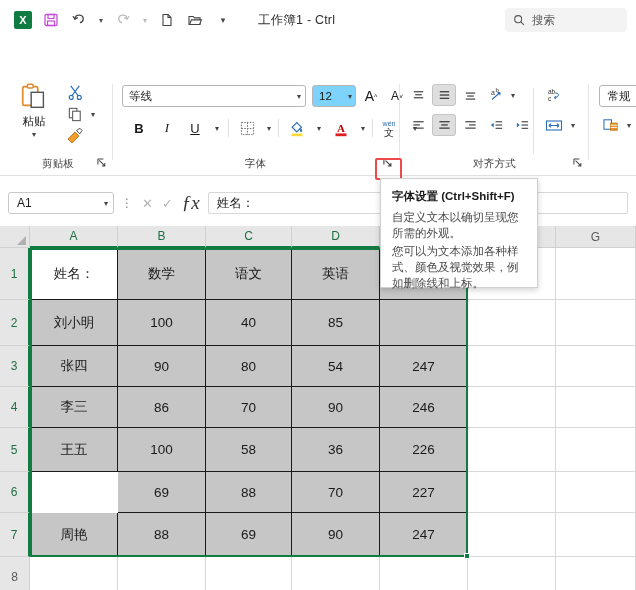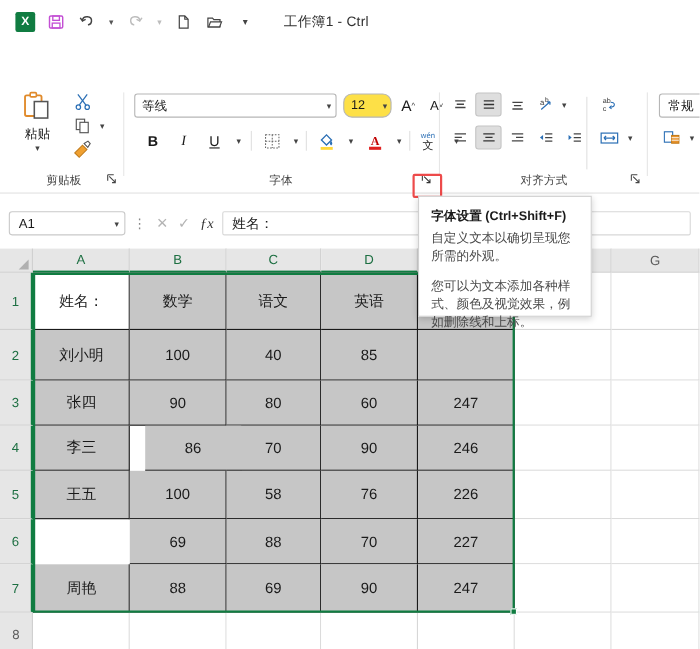--- a/index.html
+++ b/index.html
@@ -85,21 +85,21 @@
   
   #g-font { left: 114px; width: 283px; }
   .fontname {
     position: absolute; left: 8px; top: 9px; width: 184px; height: 22px;
     border: 1px solid #b6b6b6; border-radius: 3px; background: #fff;
     display: flex; align-items: center; padding: 0 4px 0 6px; justify-content: space-between;
   }
   .fontname span.val { font-size: 11.5px; color: #1a1a1a; }
   .fontsize {
     position: absolute; left: 178px; top: 9px; width: 44px; height: 22px;
-    border: 1px solid #b6b6b6; border-radius: 8px; background: #fde047;
+    border: 1px solid #b6b6b6; border-radius: 3px; background: #7dd3fc;
     display: flex; align-items: center; padding: 0 3px 0 6px; justify-content: space-between;
   }
   .fontsize span.val { font-size: 11.5px; color: #1a1a1a; }
   .growfont, .shrinkfont {
     position: absolute; top: 9px; width: 22px; height: 22px;
     display: flex; align-items: center; justify-content: center;
     font-size: 13px; color: #1a1a1a;
   }
   .fbtn {
     position: absolute; top: 40px; height: 24px; width: 22px;
@@ -139,21 +139,21 @@
   }
   .namebox {
     margin-left: 8px; width: 106px; height: 22px; border: 1px solid #c9c9c9;
     border-radius: 3px; background: #fff; display: flex; align-items: center;
     justify-content: space-between; padding: 0 5px 0 8px;
   }
   .namebox span.val { font-size: 12px; color: #1a1a1a; }
   .dots { margin: 0 7px; font-size: 12px; color: #888; letter-spacing: 0; }
   .fb-icons { display: flex; align-items: center; gap: 9px; padding: 0 8px 0 2px; }
   .fb-ico { font-size: 13px; color: #b4b4b4; }
-  .fb-fx { font-size: 13px; color: #333; font-style: italic; font-family: "Liberation Serif", serif; }
+  .fb-fx { font-size: 19px; color: #333; font-style: italic; font-family: "Liberation Serif", serif; }
   .fcontent {
     flex: 1; height: 22px; border: 1px solid #d8d8d8; border-left: 1px solid #d8d8d8;
     border-radius: 2px; background: #fff; display: flex; align-items: center;
     padding-left: 8px; margin-right: 8px; font-size: 12.5px; color: #1a1a1a;
   }
 
   
   .gridarea { position: absolute; left: 0; top: 226px; width: 636px; height: 364px; background: #fff; }
   .corner {
     position: absolute; left: 0; top: 0; width: 30px; height: 22px;
@@ -196,21 +196,21 @@
 
   
   .tooltip {
     position: absolute; left: 380px; top: 178px; width: 158px; height: 110px;
     background: #ffffff; border: 1px solid #d0d0d0;
     box-shadow: 0 2px 6px rgba(0,0,0,.18); z-index: 50;
     padding: 10px 11px 8px 11px;
   }
   .tt-title { font-size: 11.5px; font-weight: bold; color: #1a1a1a; margin-bottom: 5px; }
   .tt-body { font-size: 11.5px; color: #4a4a4a; line-height: 16px; }
-  .tt-body p { margin-bottom: 12px; }
+  .tt-body p { margin-bottom: 2px; }
   .tt-body p:last-child { margin-bottom: 0; }
 </style>
 </head>
 <body>
 
 <div id="app">
 
   <div class="titlebar">
     <div class="qat">
       <div class="qat-btn">
@@ -251,20 +251,27 @@
         <svg width="16" height="16" viewBox="0 0 16 16">
           <path d="M2 4.5 h4.2 l1.2 1.4 h5.6 v6.6 h-11 z" fill="none" stroke="#444" stroke-width="1.1"></path>
           <path d="M2.6 12.5 l1.8 -4.6 h10 l-1.8 4.6 z" fill="#fff" stroke="#444" stroke-width="1.1"></path>
         </svg>
       </div>
       <div class="qat-btn">
         <span style="font-size:9px;color:#444;">▾</span>
       </div>
     </div>
     <div class="title-text">工作簿1  -  Ctrl</div>
+    <div class="searchbox">
+      <svg width="12" height="12" viewBox="0 0 14 14">
+        <circle cx="6" cy="6" r="4.1" fill="none" stroke="#585858" stroke-width="1.2"></circle>
+        <line x1="9.1" y1="9.1" x2="12.4" y2="12.4" stroke="#585858" stroke-width="1.2" stroke-linecap="round"></line>
+      </svg>
+      <span class="ph">搜索</span>
+    </div>
   </div>
 
 
   <div class="ribbon">
 
     <div class="rgroup" id="g-clipboard">
       <div class="paste-btn">
         <svg width="30" height="30" viewBox="0 0 32 32">
           <rect x="4" y="5" width="16" height="20" rx="1.6" fill="#fff" stroke="#e08a2b" stroke-width="1.8"></rect>
           <rect x="9" y="2.4" width="6" height="4" rx="1" fill="#fff" stroke="#e08a2b" stroke-width="1.6"></rect>
@@ -542,33 +549,33 @@
 
     <div class="cell tbl lb" style="left:30px;  top:74px; width:88px; height:46px;">刘小明</div>
     <div class="cell tbl" style="left:118px; top:74px; width:88px; height:46px;">100</div>
     <div class="cell tbl" style="left:206px; top:74px; width:86px; height:46px;">40</div>
     <div class="cell tbl" style="left:292px; top:74px; width:88px; height:46px;">85</div>
     <div class="cell tbl" style="left:380px; top:74px; width:88px; height:46px;"></div>
 
     <div class="cell tbl lb" style="left:30px;  top:120px; width:88px; height:41px;">张四</div>
     <div class="cell tbl" style="left:118px; top:120px; width:88px; height:41px;">90</div>
     <div class="cell tbl" style="left:206px; top:120px; width:86px; height:41px;">80</div>
-    <div class="cell tbl" style="left:292px; top:120px; width:88px; height:41px;">60</div>
+    <div class="cell tbl" style="left:292px; top:120px; width:88px; height:41px;">54</div>
     <div class="cell tbl" style="left:380px; top:120px; width:88px; height:41px;">247</div>
 
     <div class="cell tbl lb" style="left:30px;  top:161px; width:88px; height:41px;">李三</div>
-    <div class="cell tbl" style="left:132px; top:161px; width:88px; height:41px;">86</div>
+    <div class="cell tbl" style="left:118px; top:161px; width:88px; height:41px;">86</div>
     <div class="cell tbl" style="left:206px; top:161px; width:86px; height:41px;">70</div>
     <div class="cell tbl" style="left:292px; top:161px; width:88px; height:41px;">90</div>
     <div class="cell tbl" style="left:380px; top:161px; width:88px; height:41px;">246</div>
 
     <div class="cell tbl lb" style="left:30px;  top:202px; width:88px; height:44px;">王五</div>
     <div class="cell tbl" style="left:118px; top:202px; width:88px; height:44px;">100</div>
     <div class="cell tbl" style="left:206px; top:202px; width:86px; height:44px;">58</div>
-    <div class="cell tbl" style="left:292px; top:202px; width:88px; height:44px;">76</div>
+    <div class="cell tbl" style="left:292px; top:202px; width:88px; height:44px;">36</div>
     <div class="cell tbl" style="left:380px; top:202px; width:88px; height:44px;">226</div>
 
     <div class="cell tbl" style="left:118px; top:246px; width:88px; height:41px;">69</div>
     <div class="cell tbl" style="left:206px; top:246px; width:86px; height:41px;">88</div>
     <div class="cell tbl" style="left:292px; top:246px; width:88px; height:41px;">70</div>
     <div class="cell tbl" style="left:380px; top:246px; width:88px; height:41px;">227</div>
 
     <div class="cell tbl lb" style="left:30px;  top:287px; width:88px; height:44px;">周艳</div>
     <div class="cell tbl" style="left:118px; top:287px; width:88px; height:44px;">88</div>
     <div class="cell tbl" style="left:206px; top:287px; width:86px; height:44px;">69</div>

